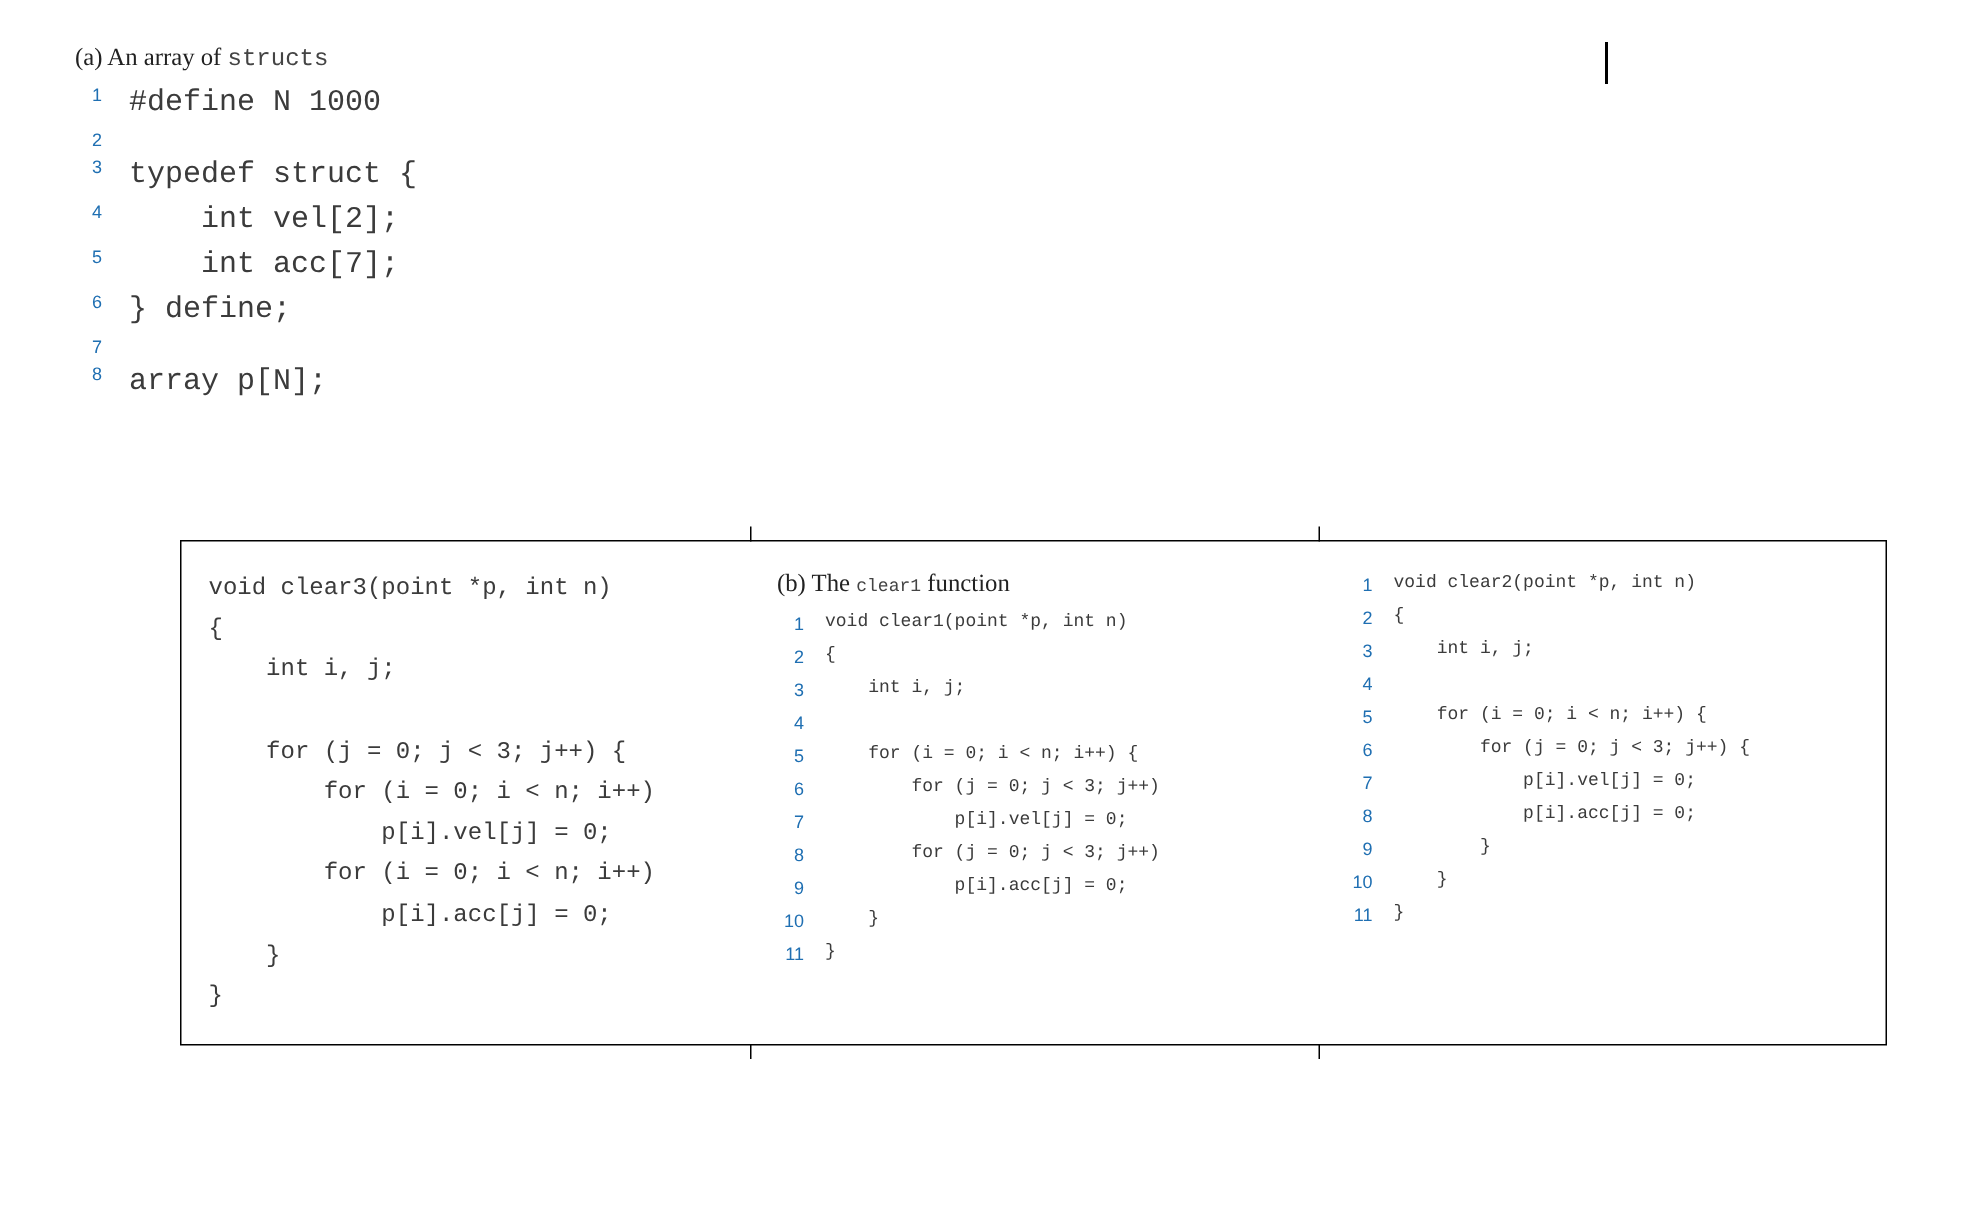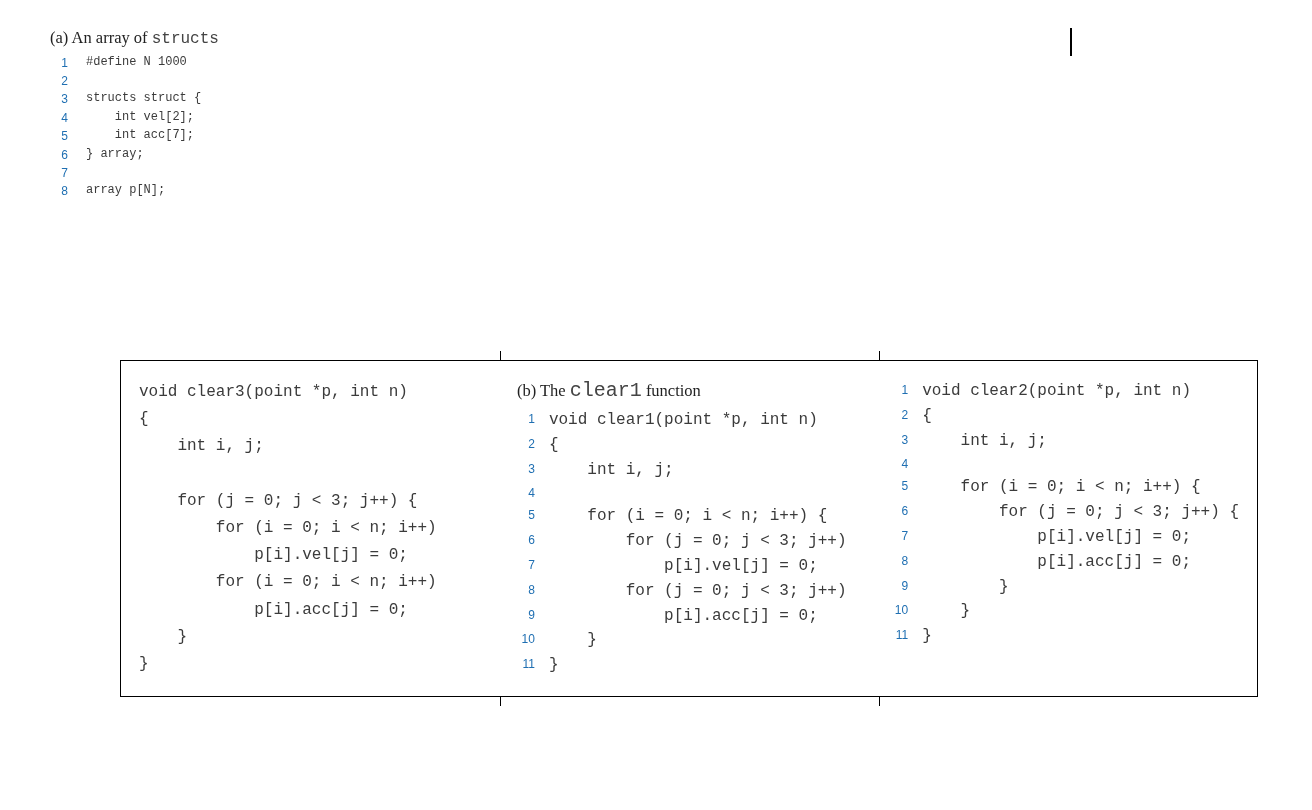--- a/index.html
+++ b/index.html
@@ -55,21 +55,21 @@
     color: #1f6fb2;
     font-family: Arial, Helvetica, sans-serif;
     font-size: 12px;
     width: 18px;
     padding: 2px 18px 2px 0;
     user-select: none;
   }
   .code {
     display: table-cell;
     font-family: Consolas, "Courier New", monospace;
-    font-size: 12px;
+    font-size: 20px;
     color: #3b3b3b;
     white-space: pre;
     padding: 0 0 1px 0;
     line-height: 1.45;
     margin-left: 20px;
   }
 
   
   .tri {
     position: absolute;
@@ -121,21 +121,21 @@
   .col + .col { border-left: 1px solid transparent; } 
 
   .col .caption {
     font-family: "Times New Roman", Times, serif;
     font-size: 16.5px;
     color: #222;
     margin-bottom: 6px;
   }
   .col .caption .mono-inline {
     font-family: Consolas, "Courier New", monospace;
-    font-size: 20px;
+    font-size: 12px;
     color: #444;
   }
 
   .plain-code {
     font-family: Consolas, "Courier New", monospace;
     font-size: 16px;
     color: #3b3b3b;
     white-space: pre;
     line-height: 1.7;
   }
@@ -150,21 +150,21 @@
     color: #1f6fb2;
     font-family: Arial, Helvetica, sans-serif;
     font-size: 12px;
     width: 18px;
     padding: 4px 14px 4px 0;
     user-select: none;
   }
   .ncodecell {
     display: table-cell;
     font-family: Consolas, "Courier New", monospace;
-    font-size: 16px;
+    font-size: 12px;
     color: #3b3b3b;
     white-space: pre;
     line-height: 1.55;
   }
 </style>
 </head>
 <body>
 
 <div class="page">
   <div class="caret"></div>
@@ -177,33 +177,33 @@
       <div class="code-row">
           <span class="ln">1</span>
           <span class="code">#define N 1000</span>
         </div>
       <div class="code-row">
           <span class="ln">2</span>
           <span class="code"></span>
         </div>
       <div class="code-row">
           <span class="ln">3</span>
-          <span class="code">structs struct {</span>
+          <span class="code">typedef struct {</span>
         </div>
       <div class="code-row">
           <span class="ln">4</span>
           <span class="code">    int vel[2];</span>
         </div>
       <div class="code-row">
           <span class="ln">5</span>
           <span class="code">    int acc[7];</span>
         </div>
       <div class="code-row">
           <span class="ln">6</span>
-          <span class="code">} array;</span>
+          <span class="code">} define;</span>
         </div>
       <div class="code-row">
           <span class="ln">7</span>
           <span class="code"></span>
         </div>
       <div class="code-row">
           <span class="ln">8</span>
           <span class="code">array p[N];</span>
         </div>
     </div>

